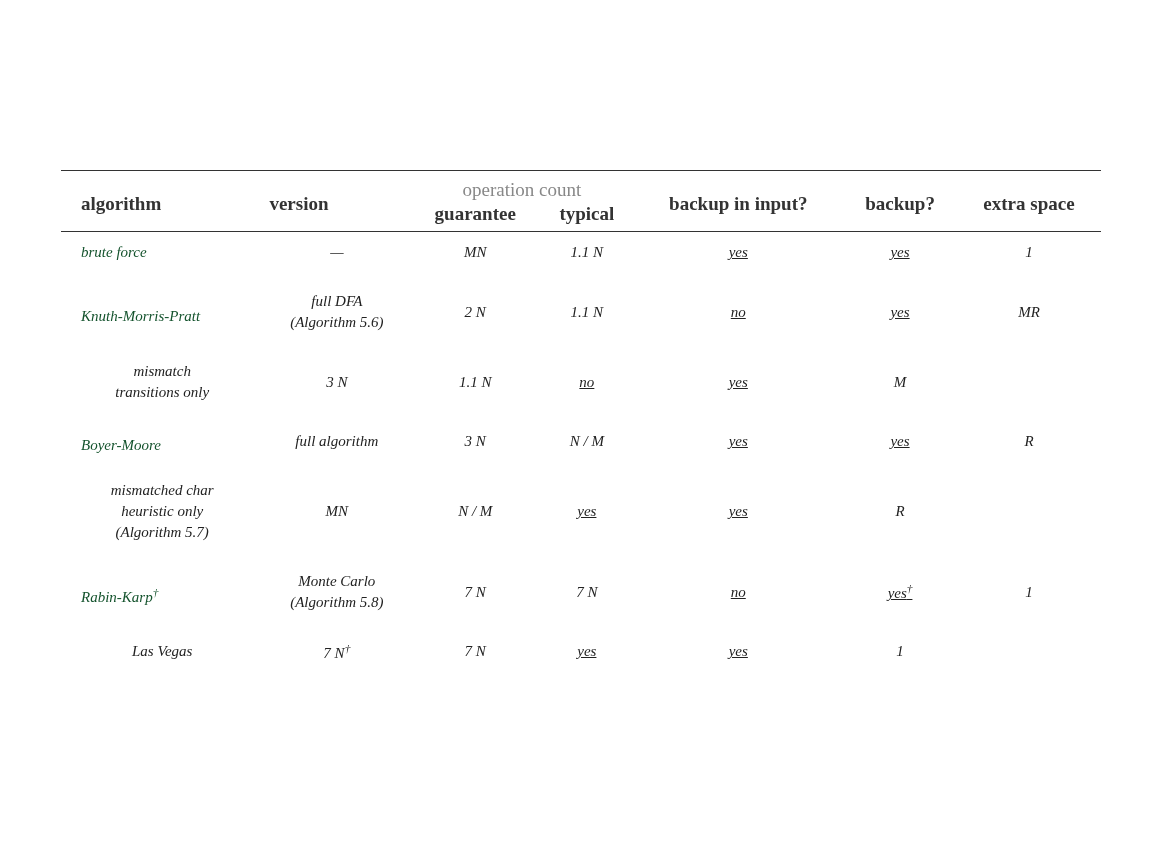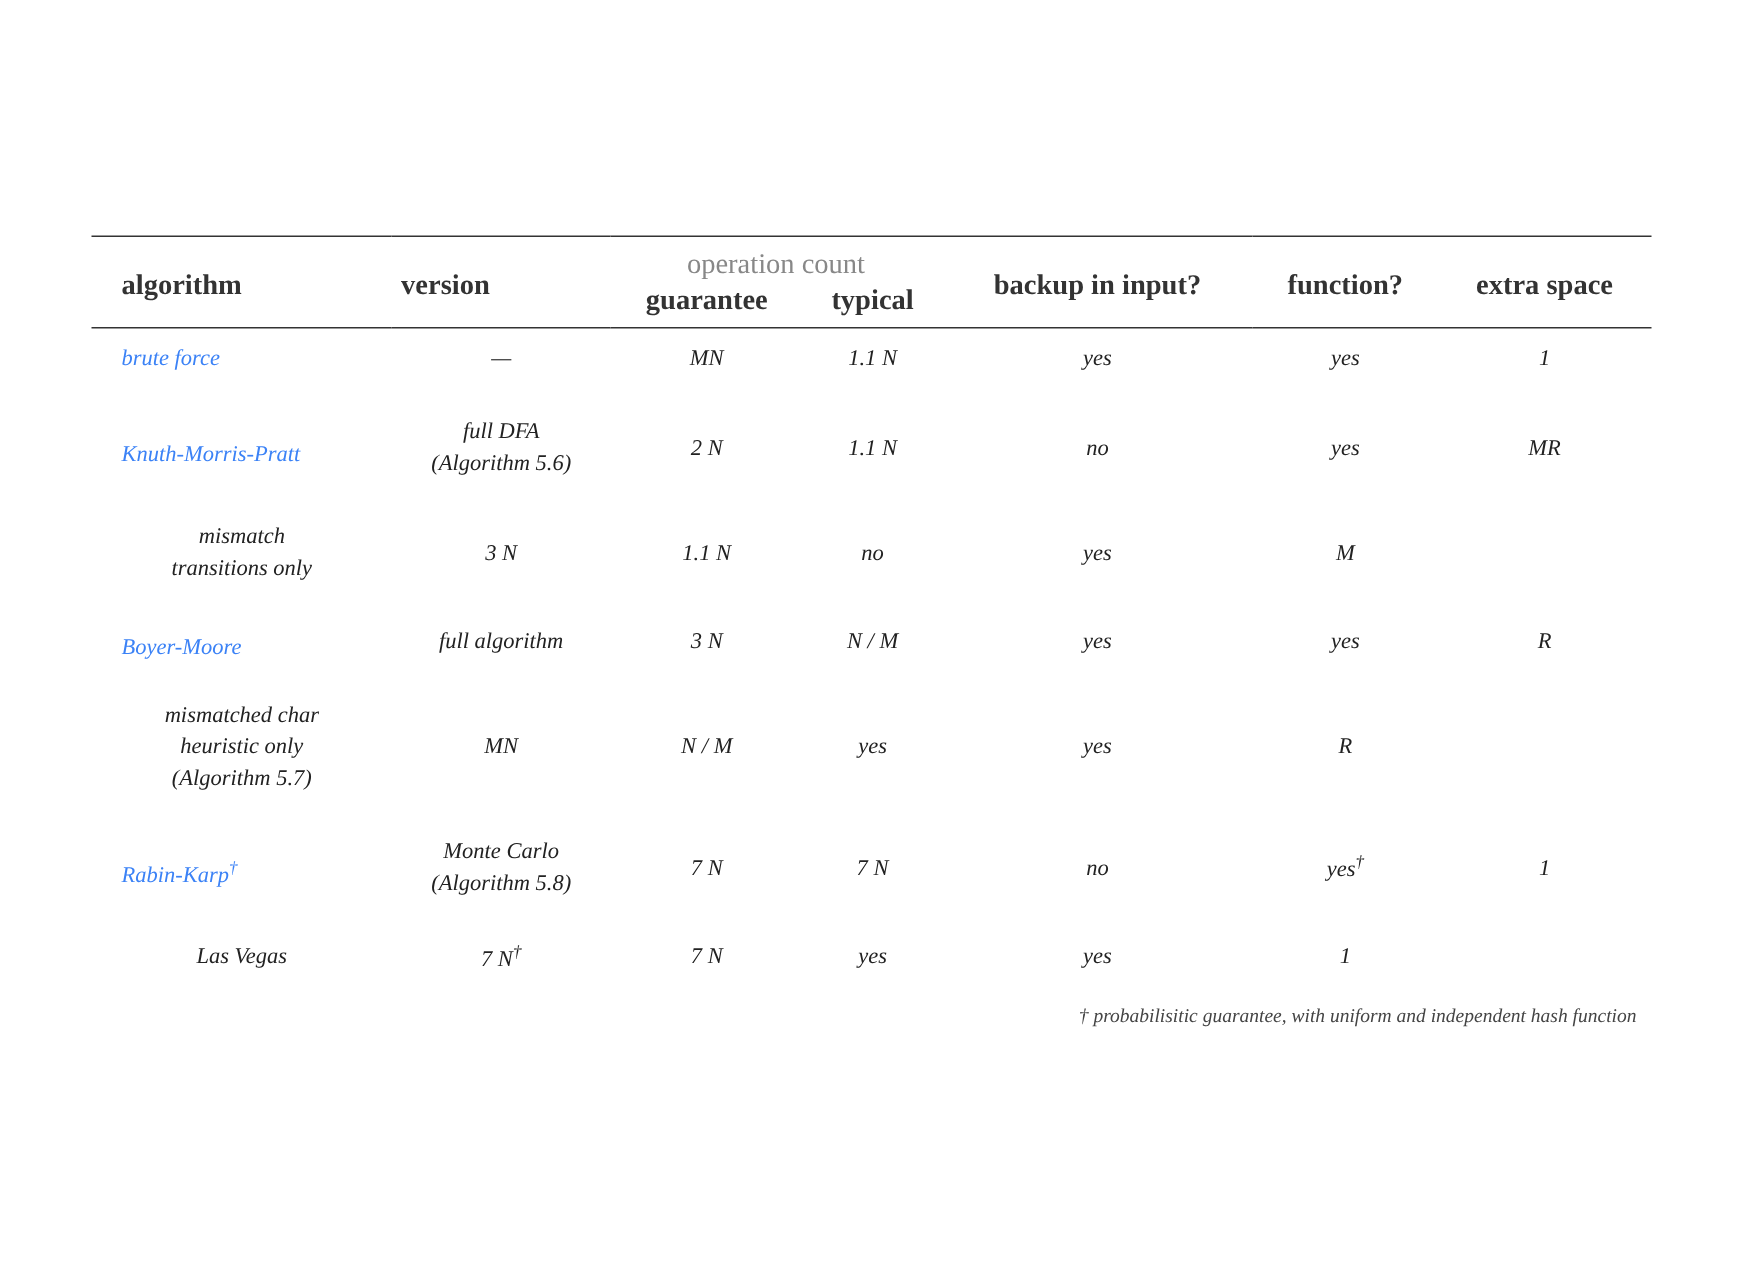--- a/index.html
+++ b/index.html
@@ -52,21 +52,21 @@
       padding-top: 0;
       padding-bottom: 6px;
     }
     .divider-top {
       border-top: 1.5px solid #333;
     }
     .divider-bottom {
       border-bottom: 1.5px solid #333;
     }
     .algo-name {
-      color: #3b82f6;
+      color: #14532d;
       font-style: italic;
       text-align: left;
       padding-left: 20px;
       vertical-align: middle;
     }
     .version-cell {
       font-style: italic;
       text-align: center;
       line-height: 1.4;
     }
@@ -84,34 +84,35 @@
     .footnote {
       text-align: right;
       font-style: italic;
       font-size: 13px;
       color: #444;
       padding-top: 10px;
       padding-right: 10px;
     }
     .italic-val {
       font-style: italic;
+      text-decoration: underline;
     }
   </style>
 </head>
 <body>
 
 <div class="table-wrapper">
   <table>
     <thead>
       <tr class="header-top-row divider-top">
         <th class="th-algorithm" rowspan="2">algorithm</th>
         <th class="th-version" rowspan="2">version</th>
         <th colspan="2" class="th-op-count">operation count</th>
         <th rowspan="2">backup in input?</th>
-        <th rowspan="2">function?</th>
+        <th rowspan="2">backup?</th>
         <th rowspan="2">extra space</th>
       </tr>
       <tr class="header-sub-row divider-bottom">
         <th>guarantee</th>
         <th>typical</th>
       </tr>
     </thead>
     <tbody id="table-body">
     <tr class="row-group">
           <td class="algo-name">brute force</td>
@@ -186,14 +187,13 @@
         <tr class="row-group">
           <td class="version-cell">Las Vegas</td>
           <td class="math">7 N<sup class="superscript">†</sup></td>
           <td class="math">7 N</td>
           <td class="italic-val">yes</td>
           <td class="italic-val">yes</td>
           <td class="math">1</td>
         </tr>
       </tbody>
   </table>
-  <div class="footnote">† probabilisitic guarantee, with uniform and independent hash function</div>
 </div>
 
 </body></html>

